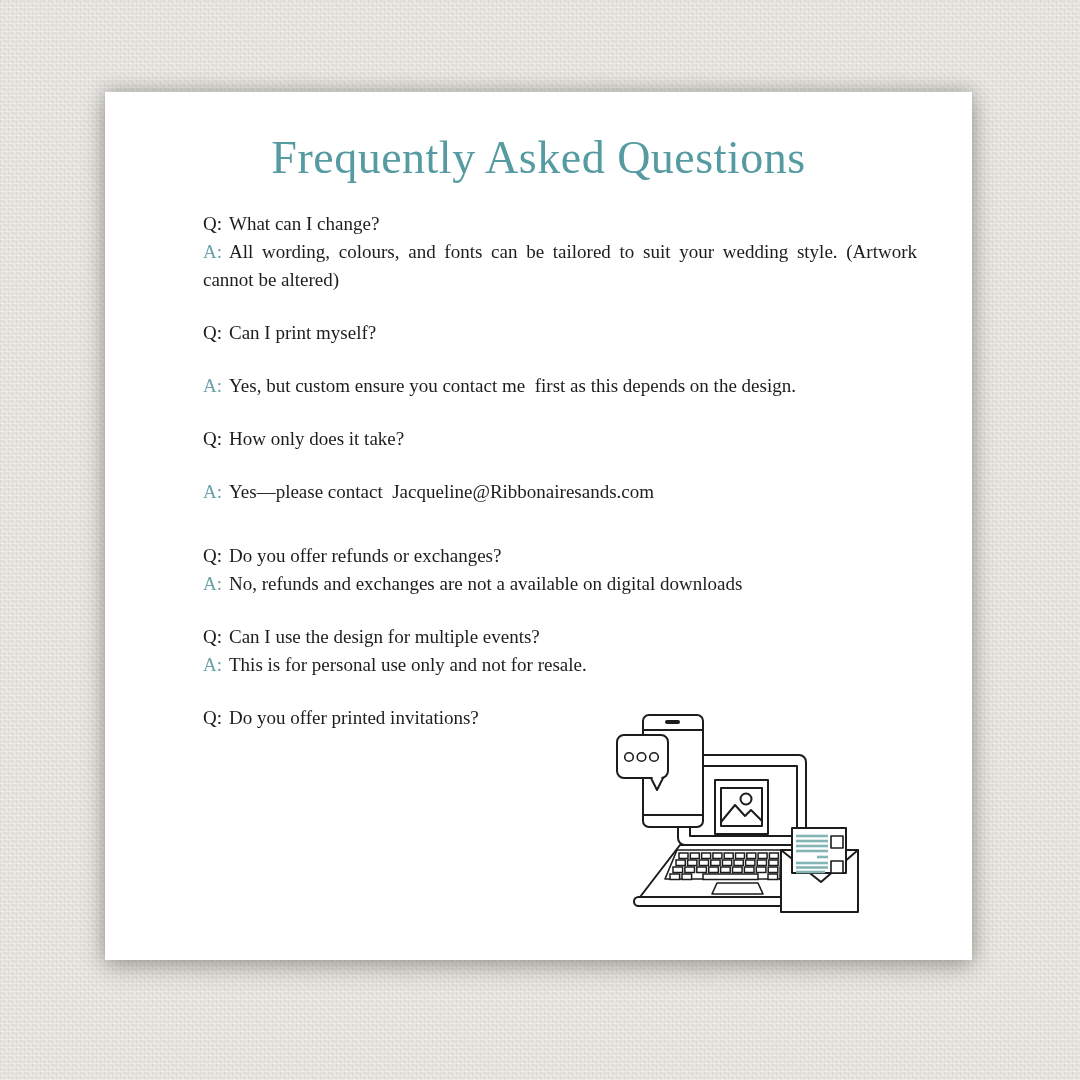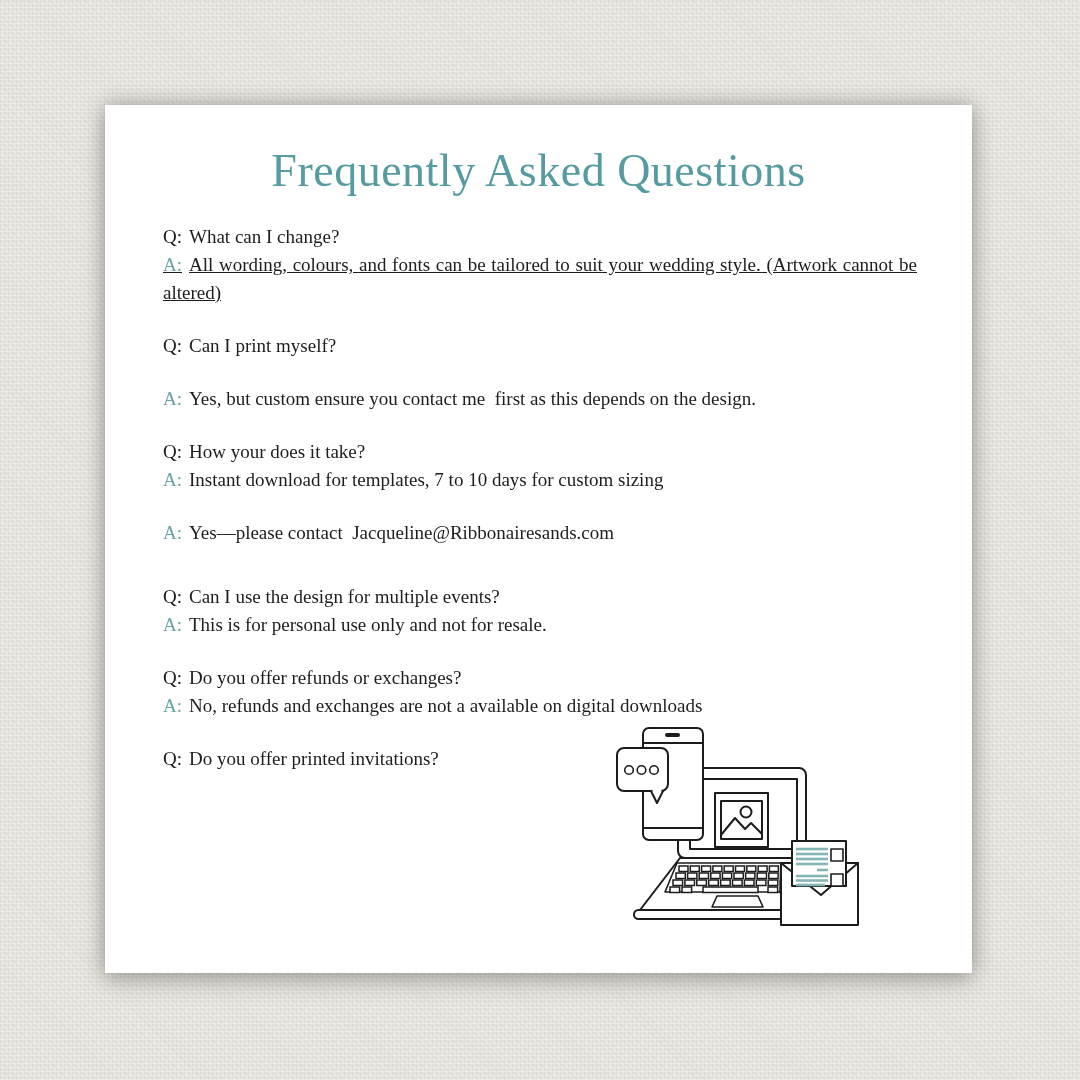--- a/index.html
+++ b/index.html
@@ -13,37 +13,37 @@
     position:relative;
     font-family:"Liberation Serif", serif;
     background-color:var(--background);
     background-image:
       repeating-linear-gradient(0deg, rgba(255,255,255,.35) 0 1px, rgba(0,0,0,0) 1px 4px),
       repeating-linear-gradient(90deg, rgba(198,195,188,.28) 0 1px, rgba(0,0,0,0) 1px 4px),
       repeating-linear-gradient(45deg, rgba(255,255,255,.12) 0 2px, rgba(203,200,193,.12) 2px 5px);
     overflow:hidden;
   }
   .card{
-    position:absolute; left:105px; top:105px; width:867px; height:868px;
+    position:absolute; left:105px; top:92px; width:867px; height:868px;
     background:var(--card-bg);
     box-shadow:0 7px 22px rgba(95,92,86,.45), 0 -3px 16px rgba(95,92,86,.28);
     padding-top:38px;
   }
   h1.title{
     font-size:46px; line-height:56px; font-weight:400; letter-spacing:.5px;
     color:var(--title); text-align:center;
   }
-  .faq-list{ margin-top:24px; padding:0 55px 0 58px; }
+  .faq-list{ margin-top:24px; padding:0 55px 0 58px;margin-left:40px; }
   .qa{ margin-bottom:25px; }
   .qa.extra-gap{ margin-bottom:36px; }
   .q-line,.a-line{ font-size:19px; line-height:28px; color:var(--body-text); }
   .q-prefix{ margin-right:7px; }
   .a-prefix{ color:var(--answer-prefix); margin-right:7px; }
   .a-text{ white-space:pre-wrap; }
-  .qa.justify .a-line{ text-align:justify;text-decoration:underline; }
+  .qa.justify .a-line{ text-align:justify; }
   .qa.justify .a-text{ white-space:normal; }
   .illustration{ position:absolute; left:510px; top:617px; width:250px; height:212px; }
   .ln{ stroke:var(--illustration-line); stroke-width:2; fill:none; stroke-linejoin:round; stroke-linecap:round; }
   .fw{ fill:#ffffff; }
   .fd{ fill:var(--illustration-line); stroke:none; }
   .key{ stroke:var(--illustration-line); stroke-width:1.5; fill:#ffffff; }
   .thin{ stroke-width:1.6; }
   .acc{ stroke:var(--illustration-accent); stroke-width:2.6; fill:none; stroke-linecap:butt; }
   .erase{ fill:#ffffff; stroke:none; }
 </style>
@@ -63,36 +63,35 @@
 
       <div class="qa">
         <div class="q-line"><span class="q-prefix">Q:</span><span class="q-text">Can I print myself?</span></div>
       </div>
 
       <div class="qa">
         <div class="a-line"><span class="a-prefix">A:</span><span class="a-text">Yes, but custom ensure you contact me  first as this depends on the design.</span></div>
       </div>
 
       <div class="qa">
-        <div class="q-line"><span class="q-prefix">Q:</span><span class="q-text">How your does it take?</span></div>
-        <div class="a-line"><span class="a-prefix">A:</span><span class="a-text">Instant download for templates, 7 to 10 days for custom sizing</span></div>
+        <div class="q-line"><span class="q-prefix">Q:</span><span class="q-text">How only does it take?</span></div>
       </div>
 
       <div class="qa extra-gap">
         <div class="a-line"><span class="a-prefix">A:</span><span class="a-text">Yes—please contact  Jacqueline@Ribbonairesands.com</span></div>
       </div>
 
       <div class="qa">
+        <div class="q-line"><span class="q-prefix">Q:</span><span class="q-text">Do you offer refunds or exchanges?</span></div>
+        <div class="a-line"><span class="a-prefix">A:</span><span class="a-text">No, refunds and exchanges are not a available on digital downloads</span></div>
+      </div>
+
+      <div class="qa">
         <div class="q-line"><span class="q-prefix">Q:</span><span class="q-text">Can I use the design for multiple events?</span></div>
         <div class="a-line"><span class="a-prefix">A:</span><span class="a-text">This is for personal use only and not for resale.</span></div>
-      </div>
-
-      <div class="qa">
-        <div class="q-line"><span class="q-prefix">Q:</span><span class="q-text">Do you offer refunds or exchanges?</span></div>
-        <div class="a-line"><span class="a-prefix">A:</span><span class="a-text">No, refunds and exchanges are not a available on digital downloads</span></div>
       </div>
 
       <div class="qa">
         <div class="q-line"><span class="q-prefix">Q:</span><span class="q-text">Do you offer printed invitations?</span></div>
       </div>
     </div>
 
   <svg class="illustration" viewBox="0 0 250 212" aria-hidden="true">
 
     <g>

